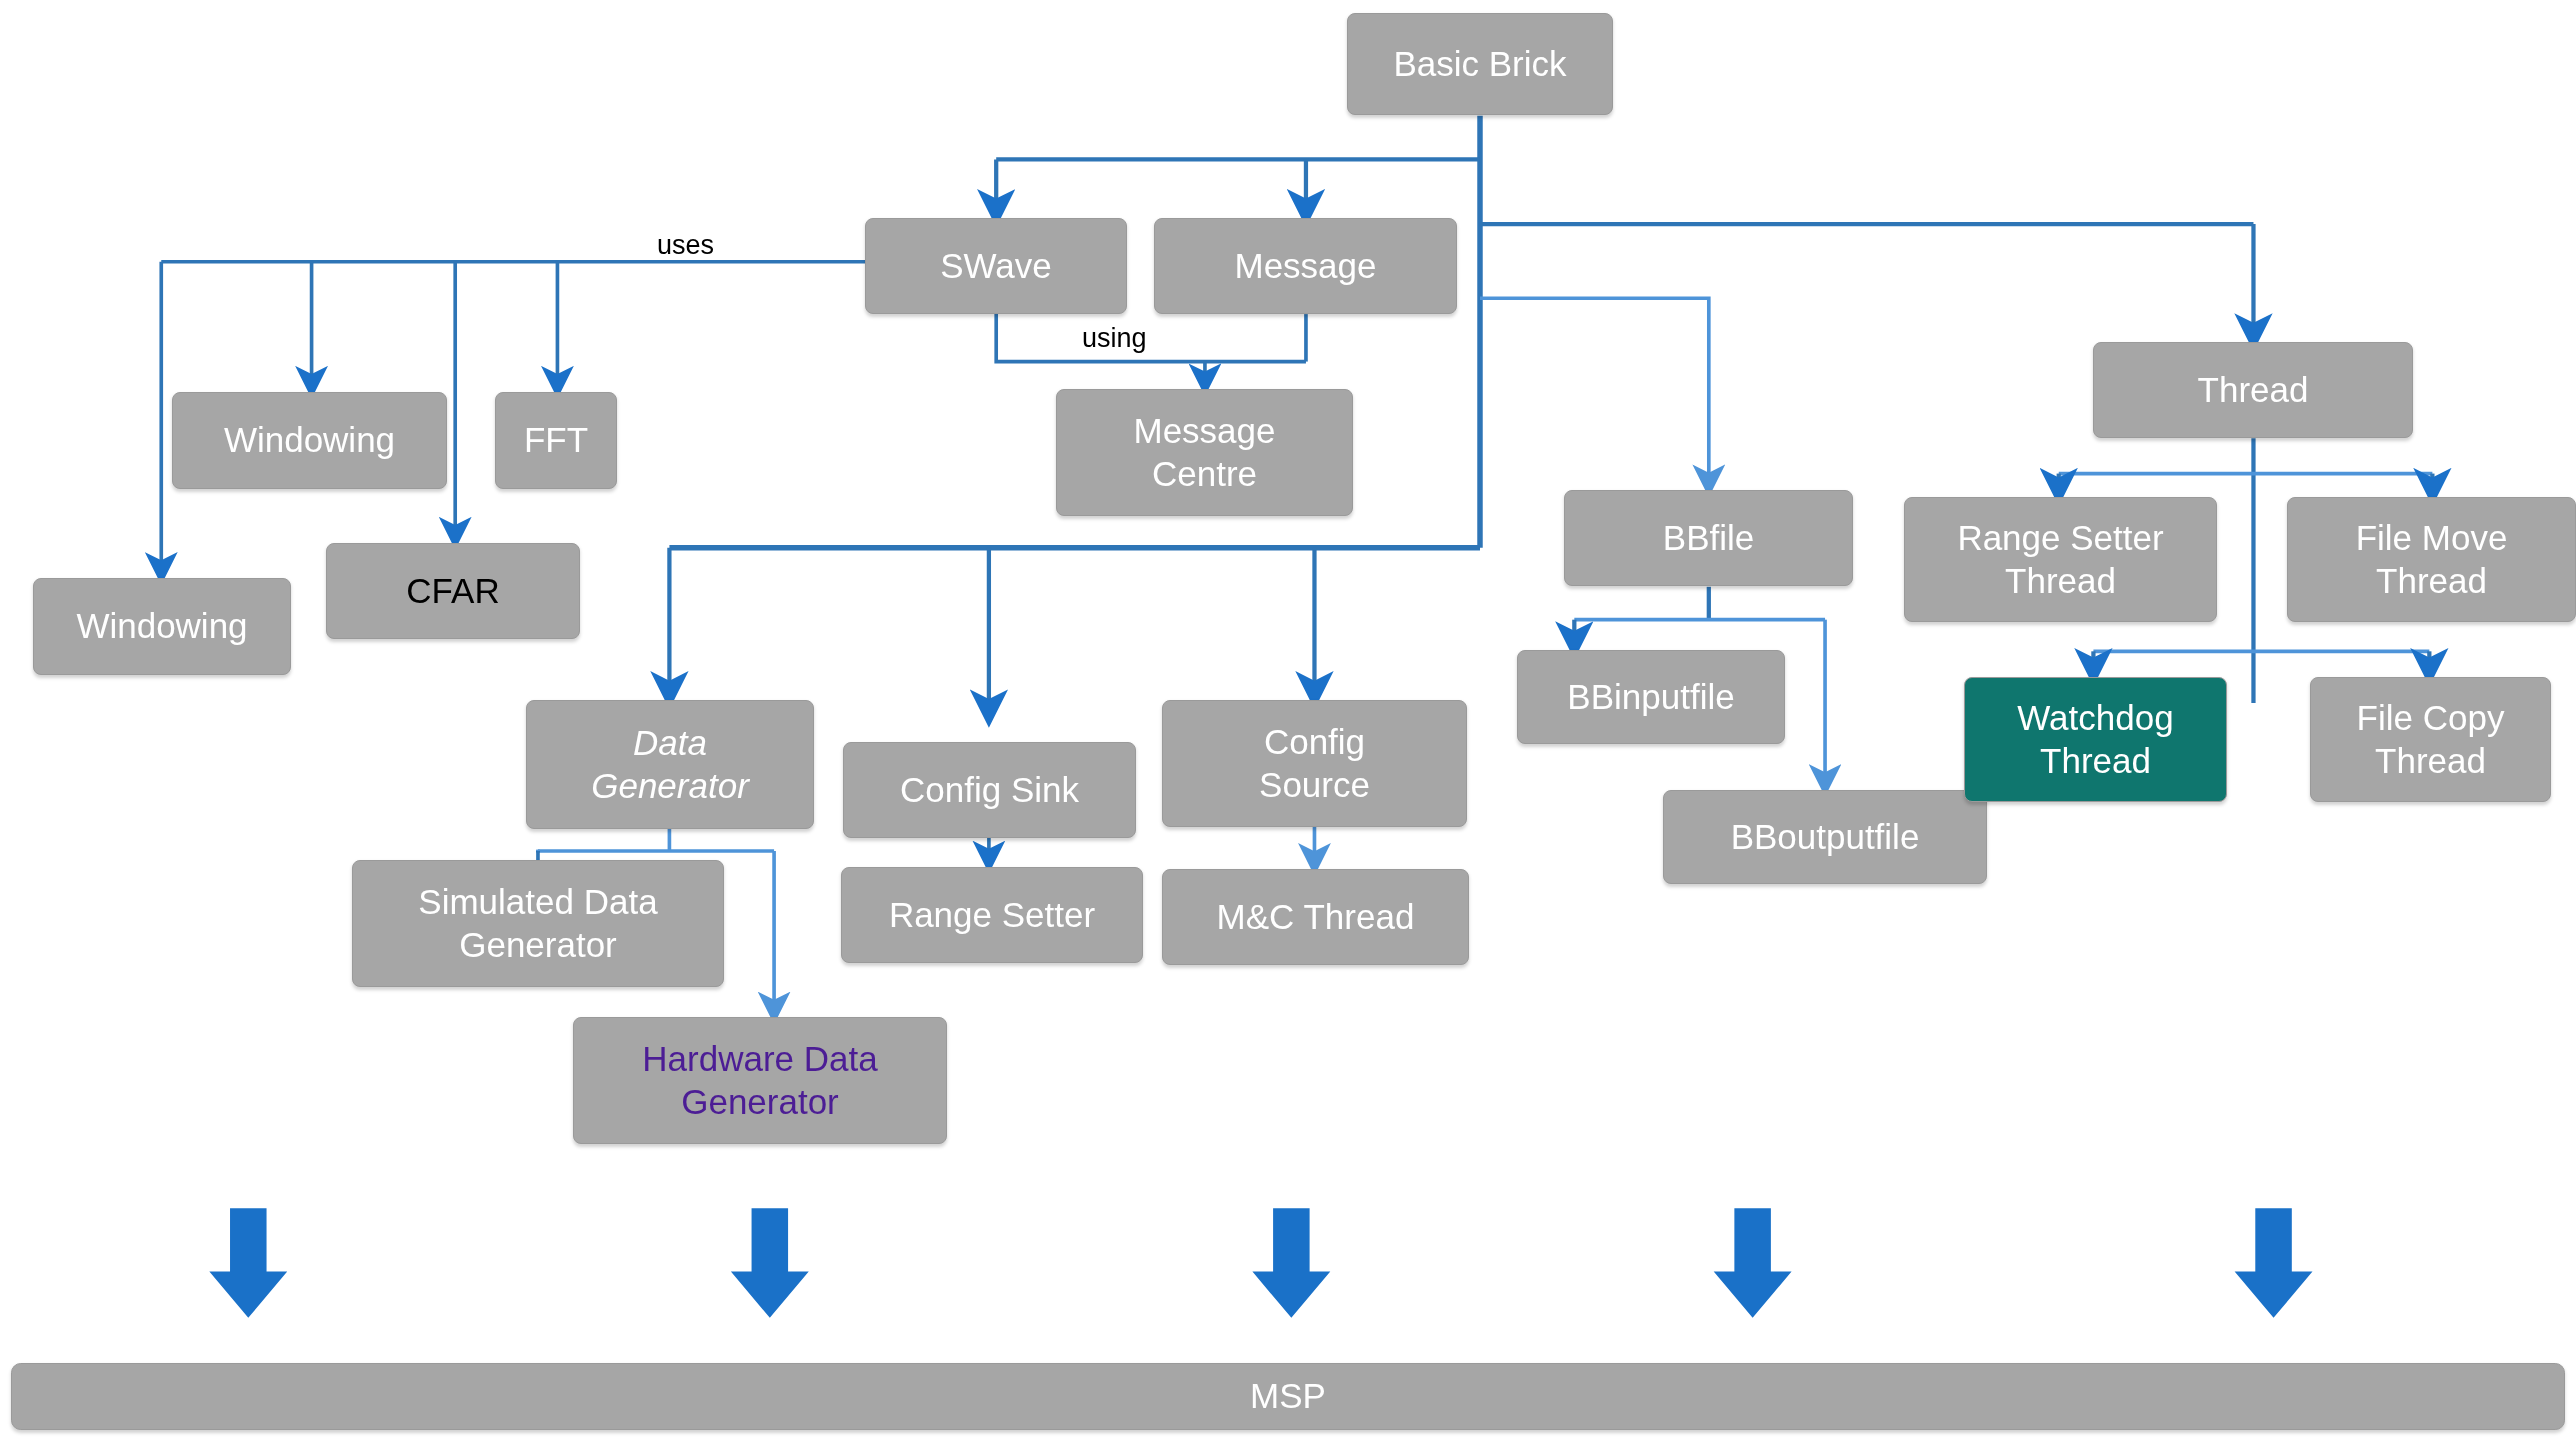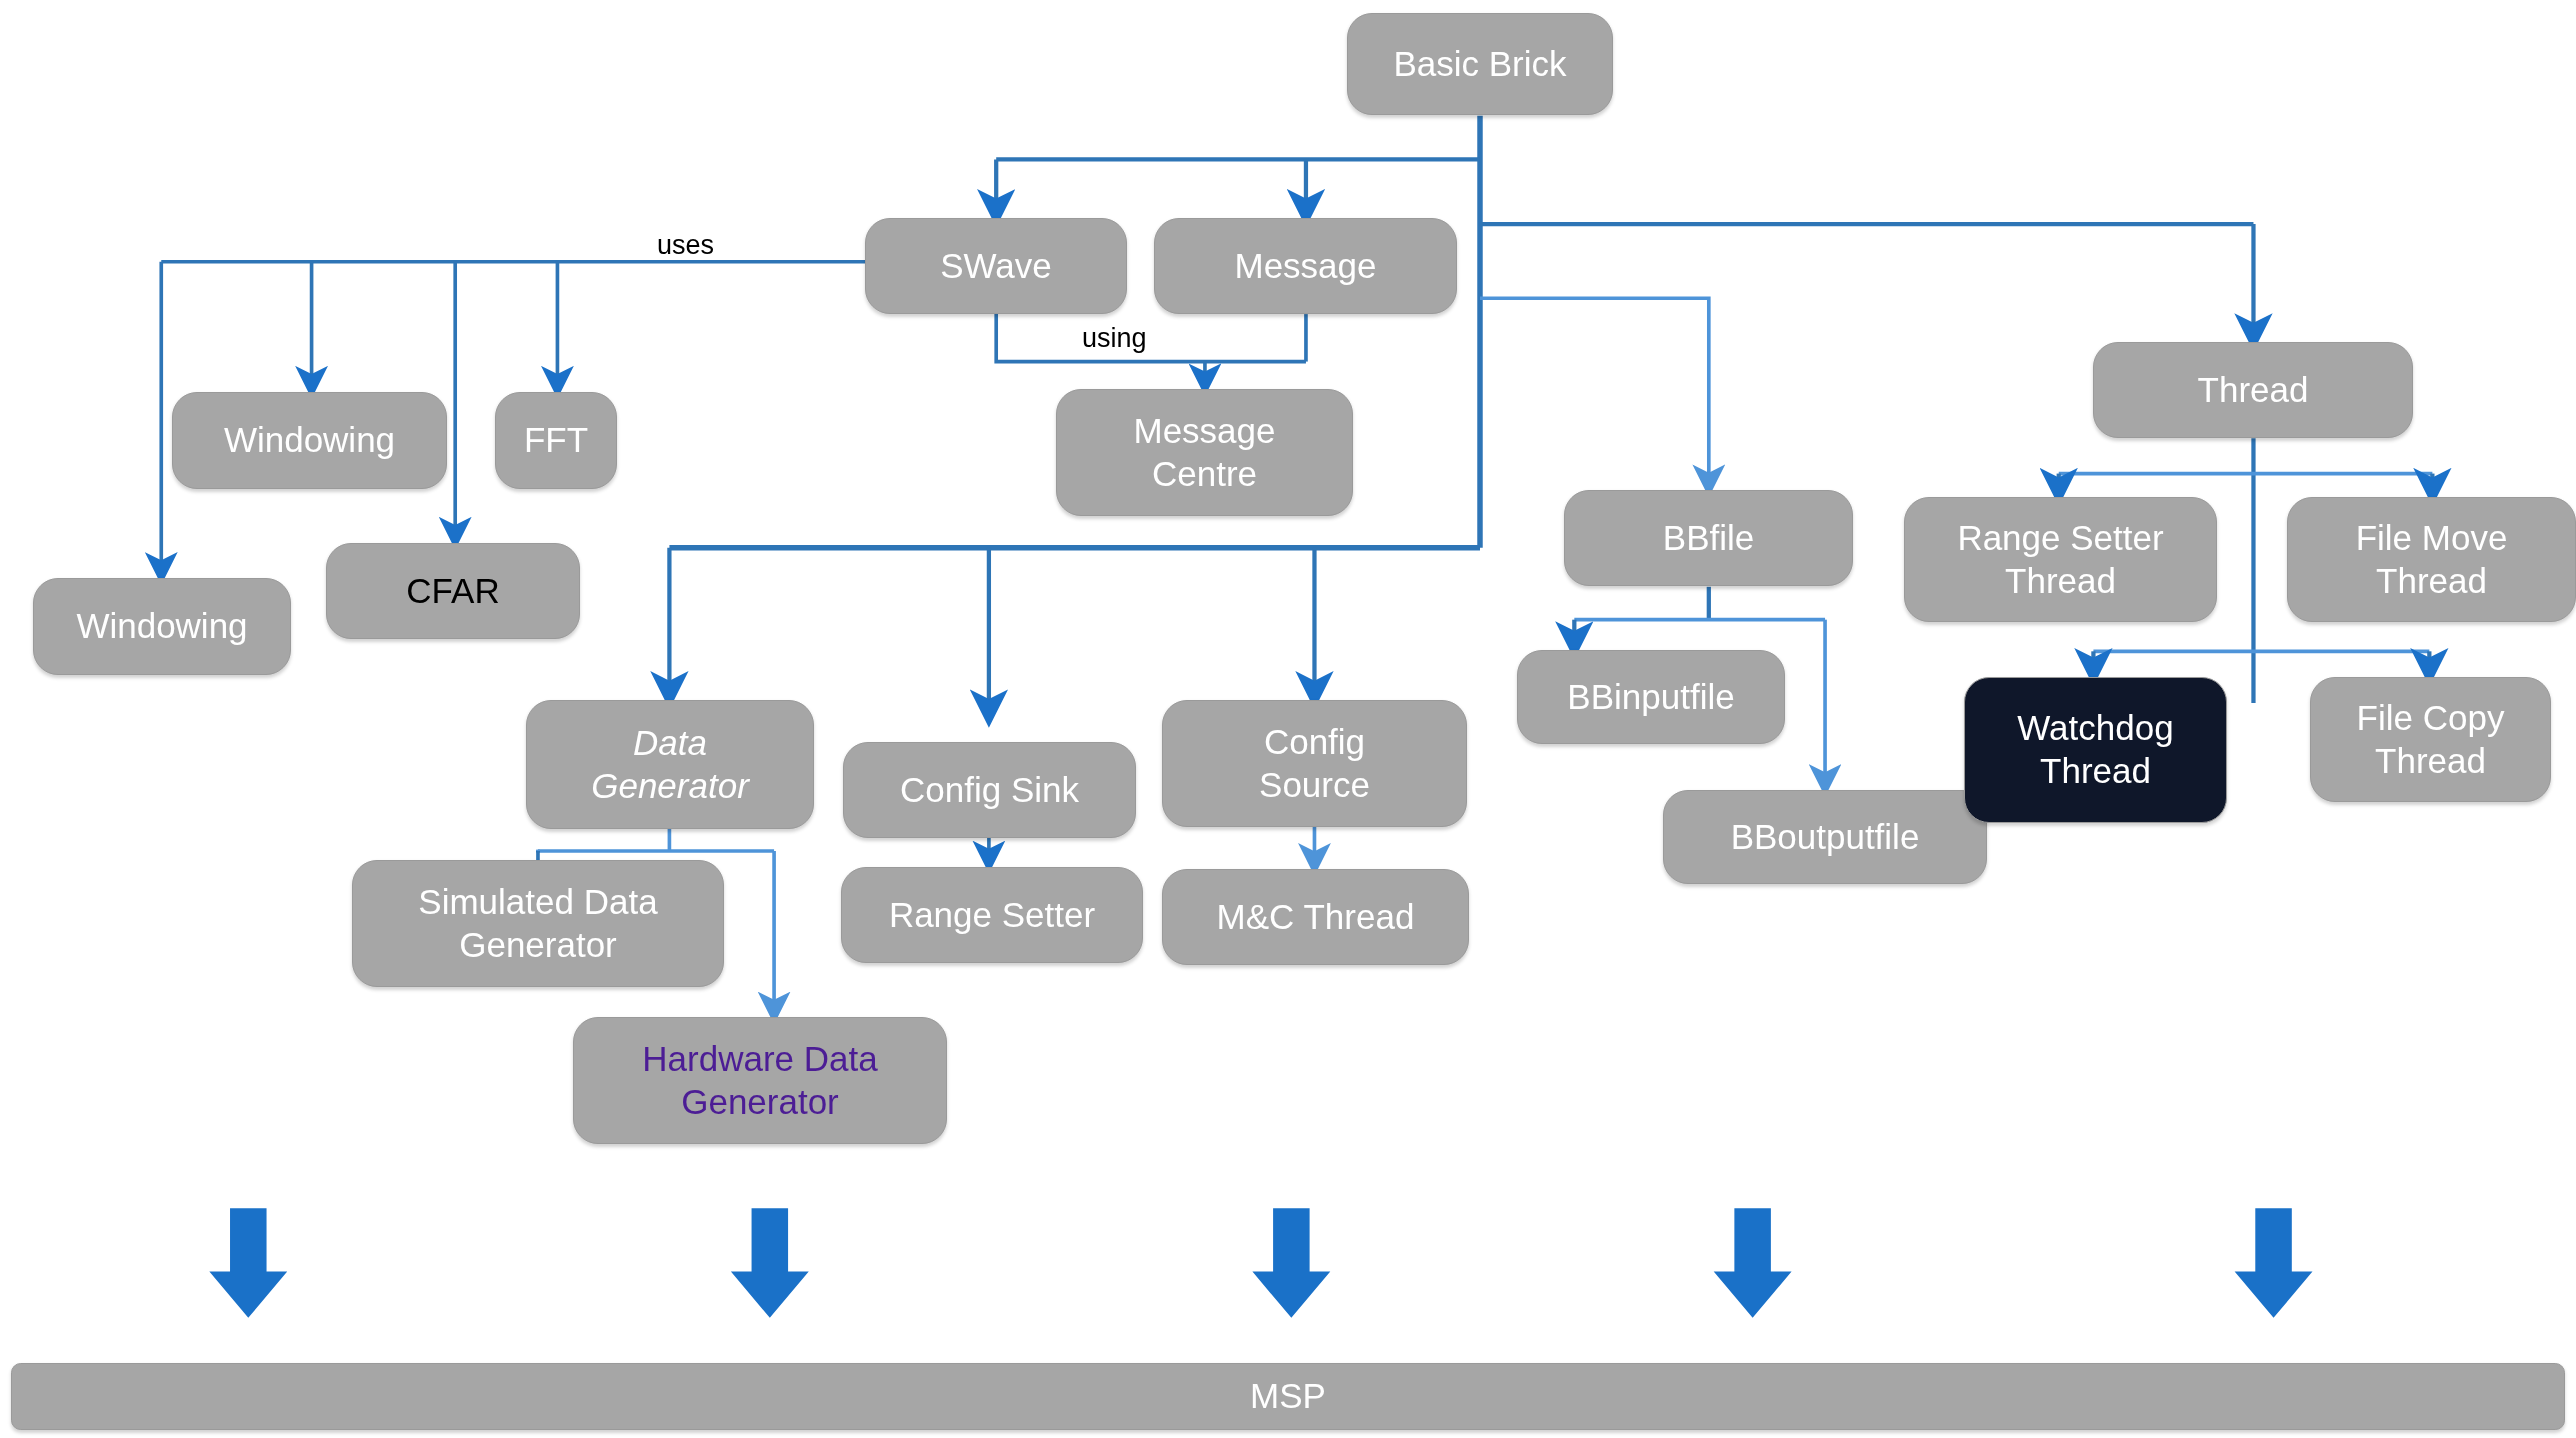--- a/index.html
+++ b/index.html
@@ -20,21 +20,21 @@
     left: 0; top: 0;
     width: 2576px;
     height: 1439px;
     pointer-events: none;
   }
   .node {
     position: absolute;
     box-sizing: border-box;
     background: #A6A6A6;
     border: 1.8px solid #9A9A9A;
-    border-radius: 25px;
+    border-radius: 8px;
     color: #ffffff;
     display: flex;
     align-items: center;
     justify-content: center;
     text-align: center;
     line-height: 1.22;
     font-size: 35px;
     font-weight: 400;
     padding: 0 6px;
     box-shadow: 0 2.4px 3.7px rgba(0,0,0,0.18);
@@ -257,21 +257,21 @@
       </div>
       <div class="node" style="left: 2093px; top: 342px; width: 320px; height: 96px; background: rgb(166, 166, 166); border-color: rgb(154, 154, 154); color: rgb(255, 255, 255);">
         <span>Thread</span>
       </div>
       <div class="node" style="left: 1904px; top: 497px; width: 313px; height: 125px; background: rgb(166, 166, 166); border-color: rgb(154, 154, 154); color: rgb(255, 255, 255);">
         <span>Range Setter<br>Thread</span>
       </div>
       <div class="node" style="left: 2287px; top: 497px; width: 289px; height: 125px; background: rgb(166, 166, 166); border-color: rgb(154, 154, 154); color: rgb(255, 255, 255);">
         <span>File Move<br>Thread</span>
       </div>
-      <div class="node" style="left: 1964px; top: 677px; width: 263px; height: 146px; background: #0f172a; border-color: rgb(154, 154, 154); color: rgb(255, 255, 255);">
+      <div class="node" style="left: 1964px; top: 677px; width: 263px; height: 125px; background: #0f766e; border-color: rgb(154, 154, 154); color: rgb(255, 255, 255);">
         <span>Watchdog<br>Thread</span>
       </div>
       <div class="node" style="left: 2310px; top: 677px; width: 241px; height: 125px; background: rgb(166, 166, 166); border-color: rgb(154, 154, 154); color: rgb(255, 255, 255);">
         <span>File Copy<br>Thread</span>
       </div>
       <div class="node platform" style="left: 11px; top: 1363px; width: 2554px; height: 67px; background: rgb(166, 166, 166); border-color: rgb(154, 154, 154); color: rgb(255, 255, 255);">
         <span>MSP</span>
       </div>
     </div>
   <div id="labels">

